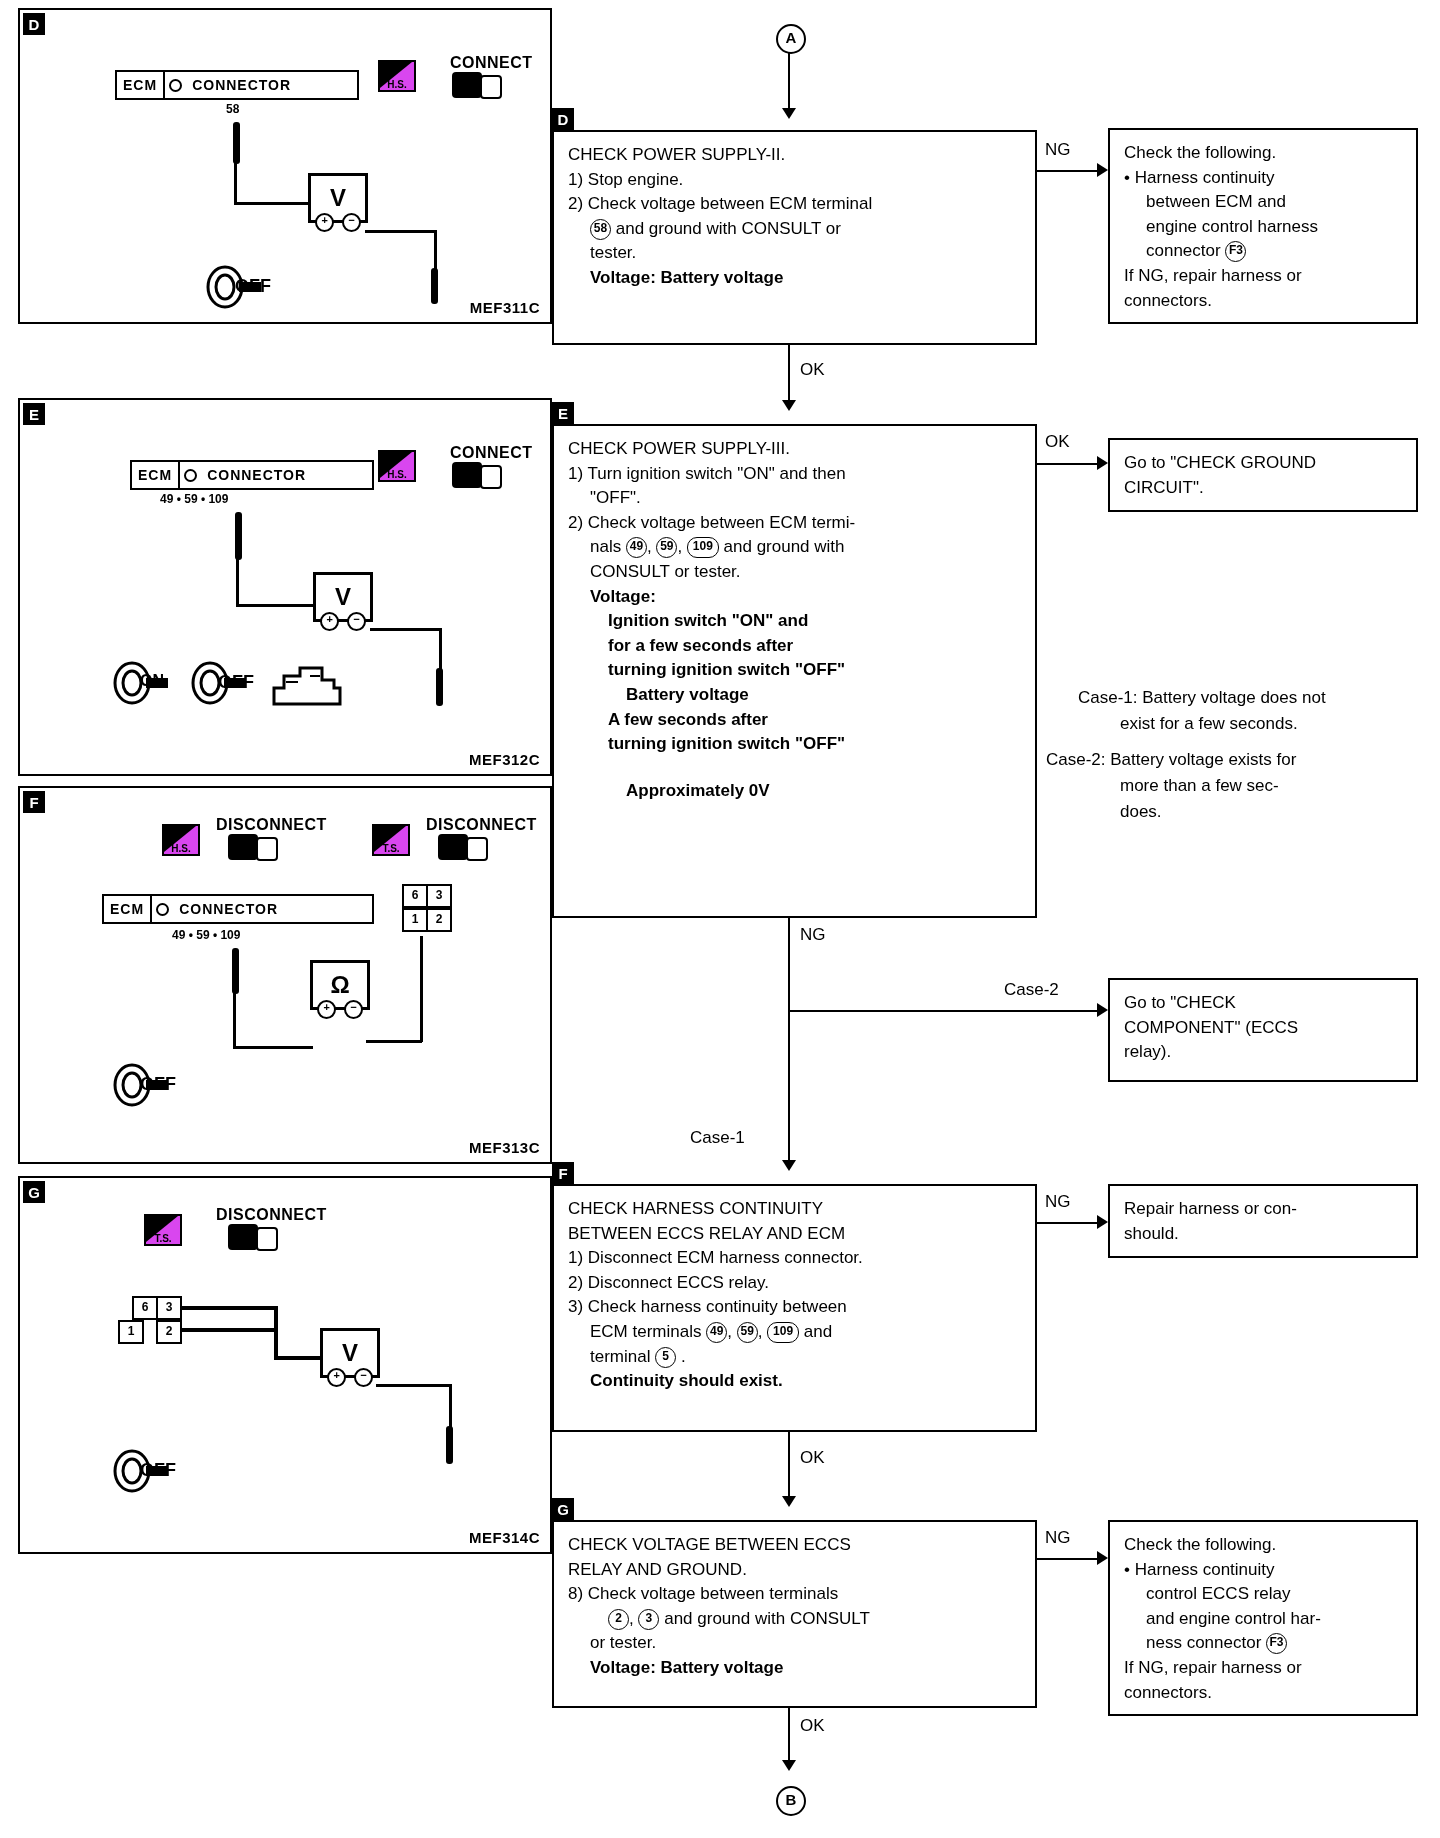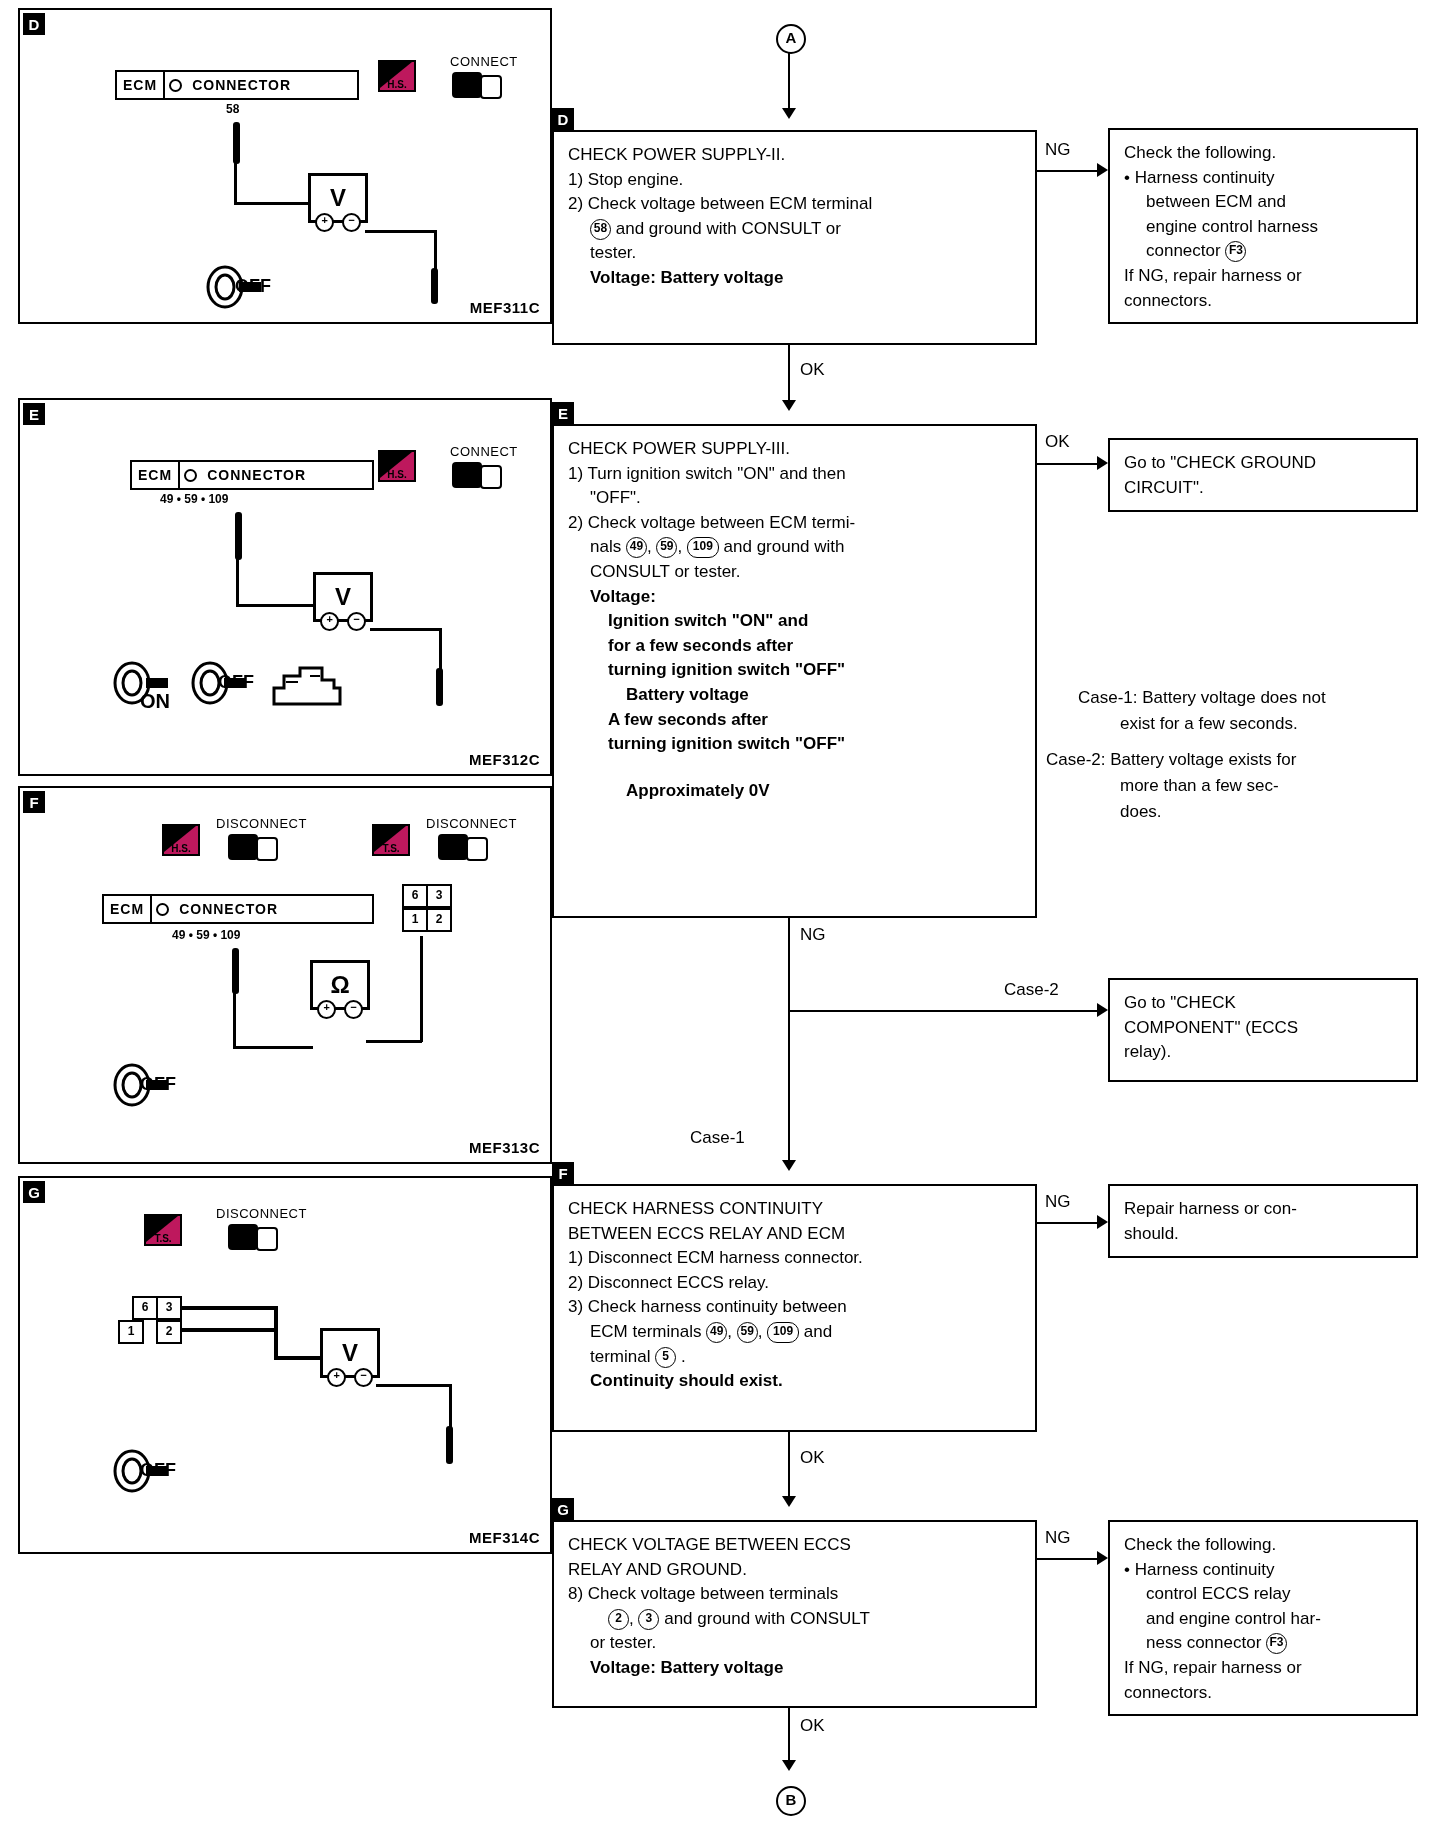--- a/index.html
+++ b/index.html
@@ -35,28 +35,28 @@
   .ecmbar{position:absolute;border:2px solid #000;height:26px;background:#fff;display:flex;align-items:center;}
   .ecmbar .t{font-size:14px;font-weight:700;letter-spacing:1px;padding:0 6px;}
   .ecmbar .sep{width:2px;background:#000;height:100%;}
   .ecmbar .dot{width:9px;height:9px;border:2px solid #000;border-radius:50%;margin:0 4px;}
   .meter{position:absolute;border:3px solid #000;width:54px;height:44px;background:#fff;
          display:flex;align-items:center;justify-content:center;font-size:24px;font-weight:700;}
   .meter .pm{position:absolute;bottom:-12px;left:0;width:54px;display:flex;justify-content:space-around;}
   .pmc{width:15px;height:15px;border:2px solid #000;border-radius:50%;font-size:11px;line-height:11px;
        text-align:center;background:#fff;}
   .probe{position:absolute;background:#000;width:7px;border-radius:3px;}
-  .hsbox{position:absolute;width:34px;height:28px;border:2px solid #000;background:#be185d;font-size:10px;
+  .hsbox{position:absolute;width:34px;height:28px;border:2px solid #000;background:#d946ef;font-size:10px;
          font-weight:700;display:flex;align-items:flex-end;justify-content:center;overflow:hidden;}
   .hsbox::before{content:"";position:absolute;left:0;top:0;border-top:26px solid #000;border-right:32px solid transparent;}
   .hsbox span{position:relative;z-index:2;}
   .conn-ic{position:absolute;}
   .conn-ic .body{width:30px;height:26px;background:#000;border-radius:4px;}
   .conn-ic .plug{position:absolute;left:28px;top:3px;width:18px;height:20px;border:2px solid #000;border-radius:4px;background:#fff;}
-  .cap{position:absolute;font-size:13px;font-weight:400;letter-spacing:.5px;}
+  .cap{position:absolute;font-size:16px;font-weight:700;letter-spacing:.5px;}
   .key{position:absolute;}
   .termbox{position:absolute;border:2px solid #000;width:22px;height:20px;font-size:12px;font-weight:700;
            text-align:center;line-height:18px;background:#fff;}
   .termlbl{position:absolute;font-size:12px;font-weight:700;}
   .wire{position:absolute;background:#000;}
 </style>
 </head>
 <body>
 
 <div class="page">
@@ -125,21 +125,21 @@
     </div>
     <div class="wire" style="left:350px;top:228px;width:72px;height:3px;"></div>
     <div class="wire" style="left:419px;top:228px;width:3px;height:42px;"></div>
     <div class="probe" style="left:416px;top:268px;height:38px;"></div>
     <div class="key" style="left:90px;top:258px;">
       <svg width="62" height="50" viewBox="0 0 62 50">
           <ellipse cx="22" cy="25" rx="17" ry="20" fill="none" stroke="#000" stroke-width="3"></ellipse>
           <ellipse cx="22" cy="25" rx="9" ry="12" fill="none" stroke="#000" stroke-width="3"></ellipse>
           <path d="M36 20 h22 v10 h-22z" fill="#000"></path>
         </svg>
-      <span style="position:absolute;left:30px;top:32px;font-size:20px;font-weight:700;">ON</span>
+      <span style="position:absolute;left:30px;top:14px;font-size:16px;font-weight:700;">ON</span>
     </div>
     <div class="key" style="left:168px;top:258px;">
       <svg width="62" height="50" viewBox="0 0 62 50">
           <ellipse cx="22" cy="25" rx="17" ry="20" fill="none" stroke="#000" stroke-width="3"></ellipse>
           <ellipse cx="22" cy="25" rx="9" ry="12" fill="none" stroke="#000" stroke-width="3"></ellipse>
           <path d="M36 20 h22 v10 h-22z" fill="#000"></path>
         </svg>
       <span style="position:absolute;left:30px;top:14px;font-size:18px;font-weight:700;">OFF</span>
     </div>
     <div style="position:absolute;left:248px;top:258px;">

